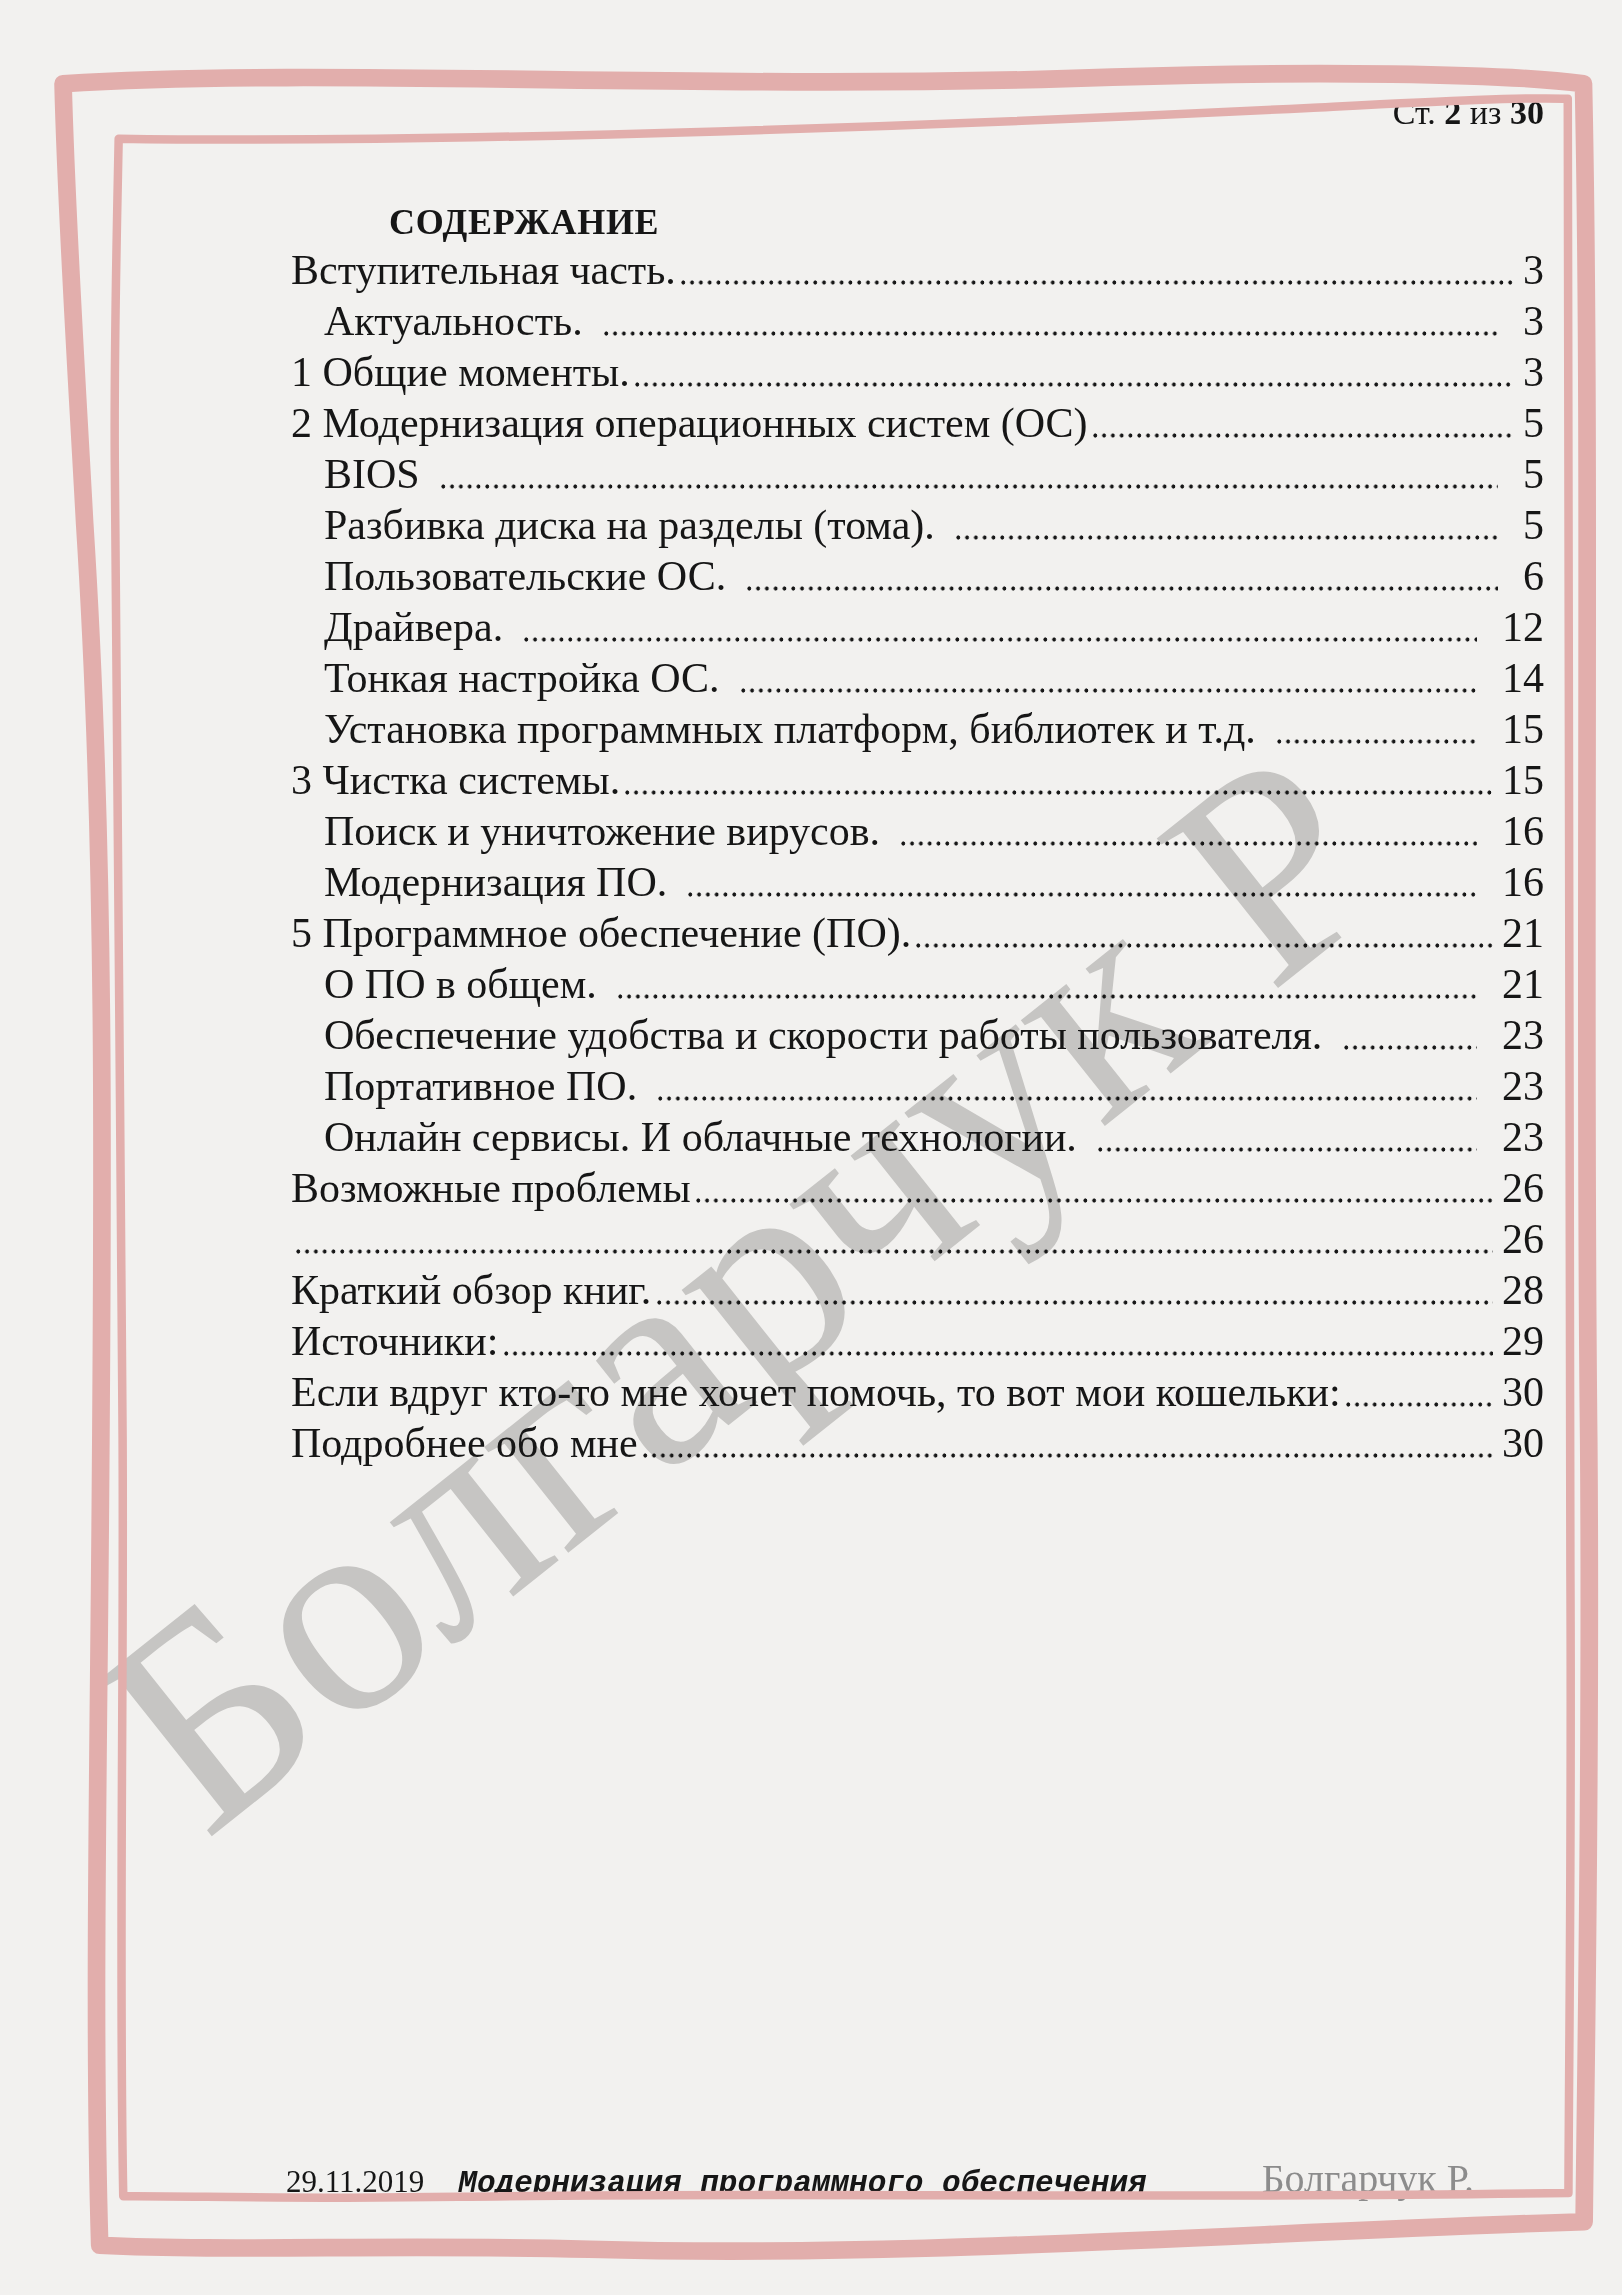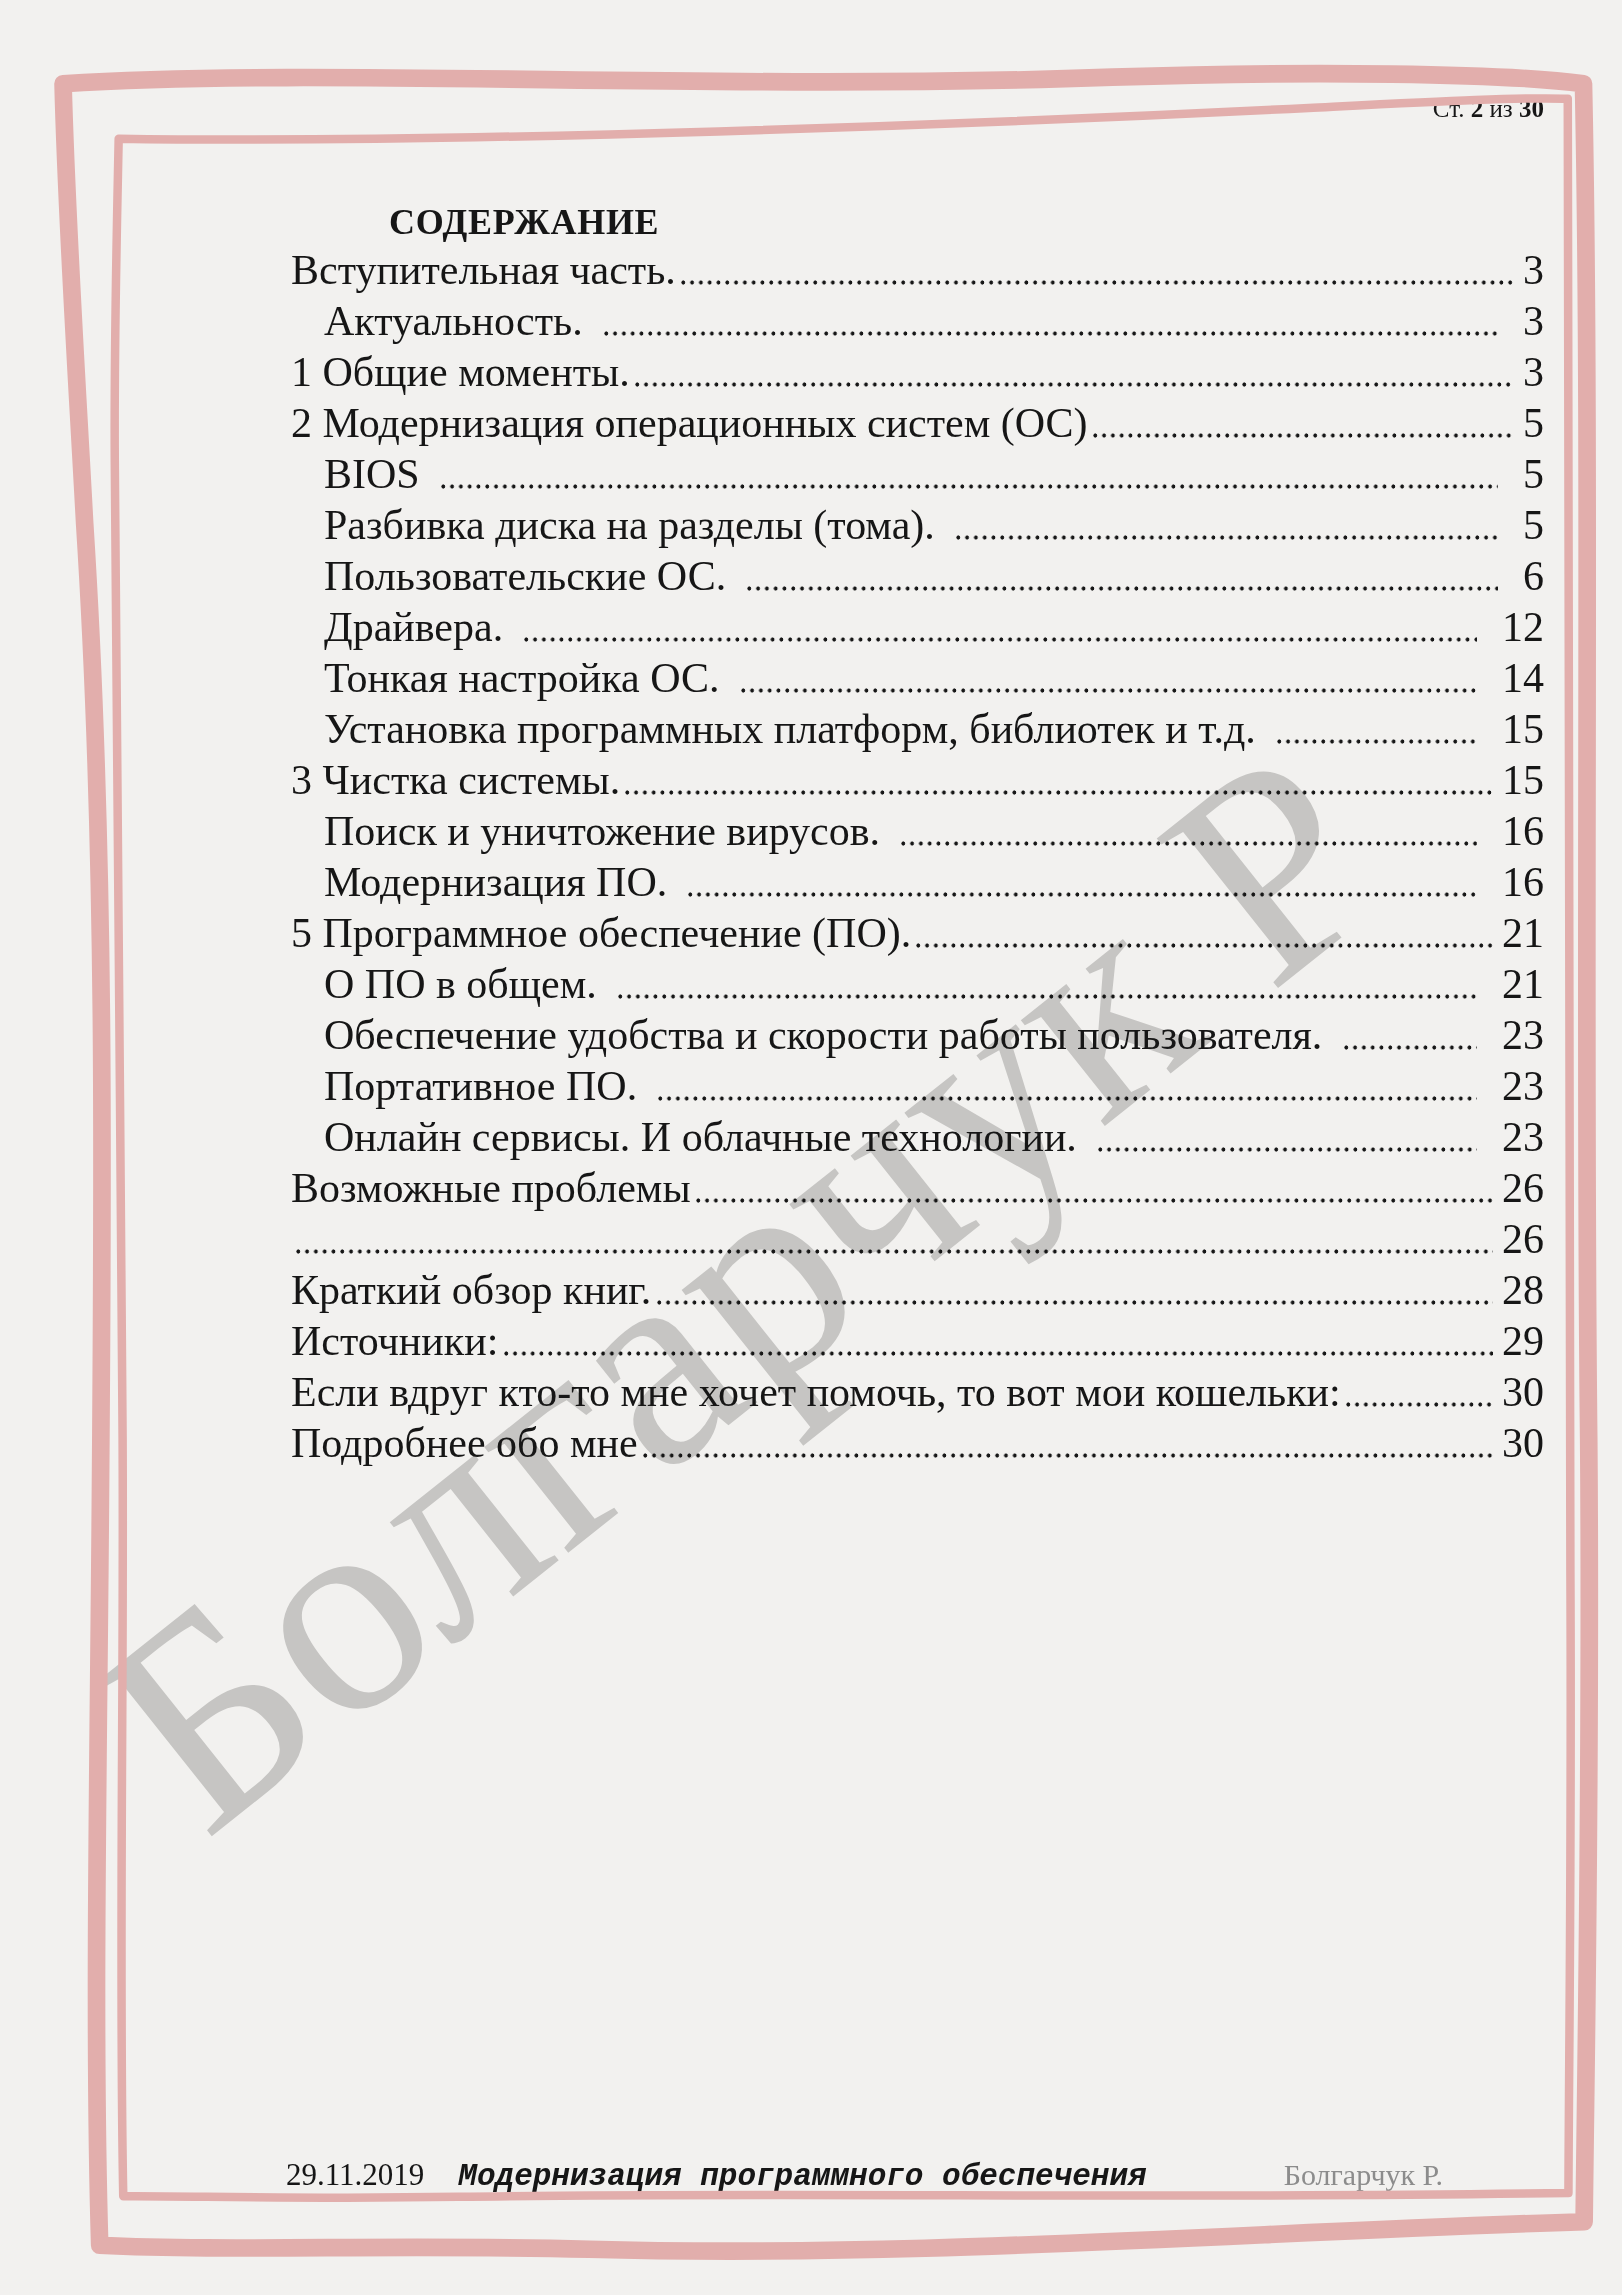--- a/index.html
+++ b/index.html
@@ -33,21 +33,21 @@
     color:var(--watermark);
     transform:rotate(-38.5deg);
     transform-origin:left top;
     pointer-events:none;
   }
 
   .content{position:absolute;inset:0;z-index:1;}
 
   .header{
     position:absolute;top:96px;right:79px;
-    font-size:25px;line-height:1;white-space:nowrap;
+    font-size:34px;line-height:1;white-space:nowrap;
   }
   .header .b{font-weight:700;}
 
   .doc-title{
     position:absolute;left:389px;top:204px;
     font-size:36px;font-weight:700;line-height:1;letter-spacing:0.7px;
   }
 
   .toc{
     position:absolute;left:291px;right:79px;top:245px;
@@ -69,21 +69,21 @@
   .toc-page{flex:0 0 auto;}
 
   .footer{
     position:absolute;left:286px;right:79px;top:2159px;
     display:flex;align-items:baseline;
     font-size:31px;line-height:1;white-space:nowrap;
   }
   .footer .date{margin-right:34px;}
   .footer .doc-name{font-weight:700;font-style:italic;font-family:Liberation Mono, monospace;}
   .footer .spacer{flex:1 1 auto;}
-  .footer .author{font-size:30px;color:var(--author-gray);margin-right:101px;}
+  .footer .author{font-size:40px;color:var(--author-gray);margin-right:70px;}
 </style>
 </head>
 <body>
 
 <div class="page">
 
   <div class="watermark">Болгарчук Р</div>
 
   <div class="content">
 

